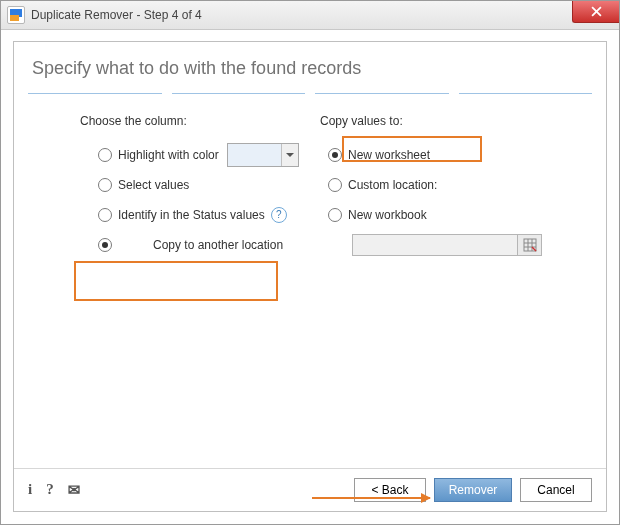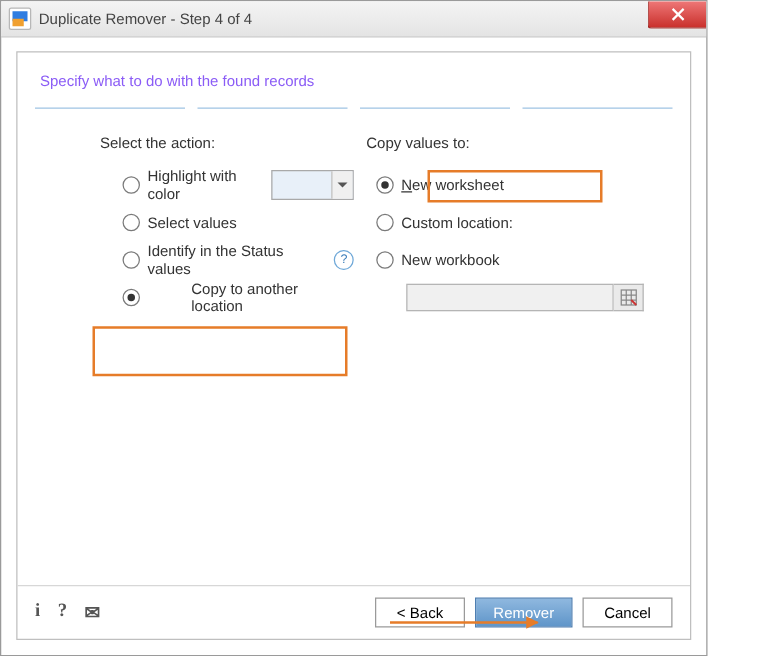--- a/index.html
+++ b/index.html
@@ -6,21 +6,21 @@
     margin: 0;
     padding: 0;
     width: 620px;
     height: 525px;
     font-family: "Segoe UI", Tahoma, sans-serif;
     font-size: 12px;
     color: #333;
     background: #fff;
   }
   .frame {
-    width: 566px;
+    width: 620px;
     height: 525px;
     box-sizing: border-box;
     border: 1px solid #9a9a9a;
     background: #fff;
     position: relative;
   }
   
   .titlebar {
     height: 28px;
     background: linear-gradient(#f4f4f4, #e4e4e4);
@@ -72,22 +72,22 @@
 
   
   .panel {
     position: absolute;
     left: 12px; right: 12px; top: 40px; bottom: 12px;
     border: 1px solid #bfbfbf;
     background: #fff;
   }
   .instruction {
     padding: 16px 18px 2px 18px;
-    font-size: 12px;
-    color: #8b5cf6;
+    font-size: 18px;
+    color: #737373;
   }
   .divider-row {
     display: flex;
     padding: 0 14px;
     gap: 10px;
     margin-top: 12px;
   }
   .divider-row .seg {
     flex: 1 1 0;
     height: 1px;
@@ -278,21 +278,21 @@
     <div class="divider-row">
       <div class="seg"></div>
         <div class="seg"></div>
         <div class="seg"></div>
         <div class="seg"></div>
     </div>
 
     <div class="columns">
 
       <div class="col left">
-        <h3>Select the action:</h3>
+        <h3>Choose the column:</h3>
 
         <div class="radio-row">
           <span class="radio"></span>
           <span>Highlight with color</span>
           <div class="color-combo">
             <div class="caret"></div>
           </div>
         </div>
 
         <div class="radio-row">

